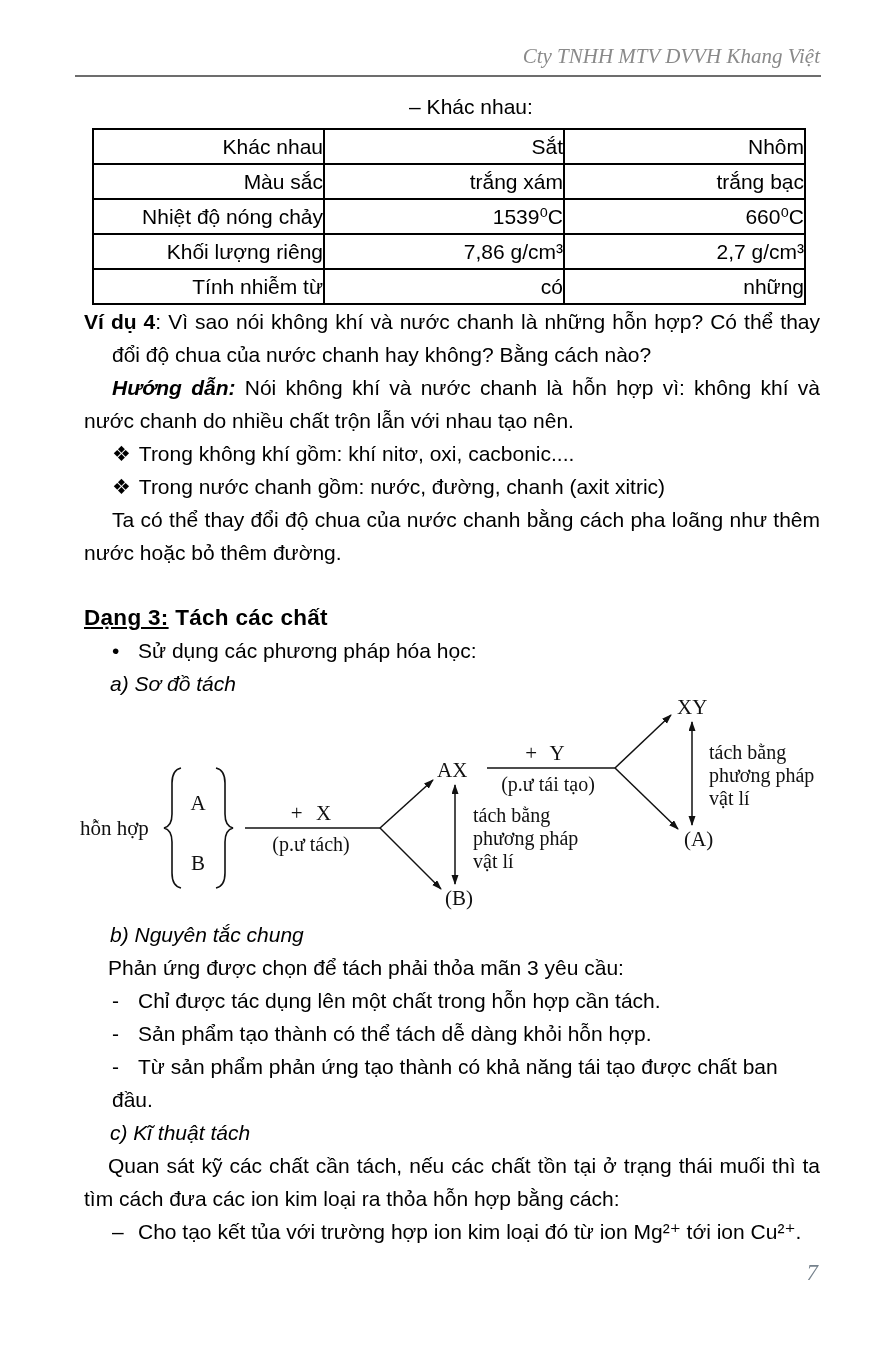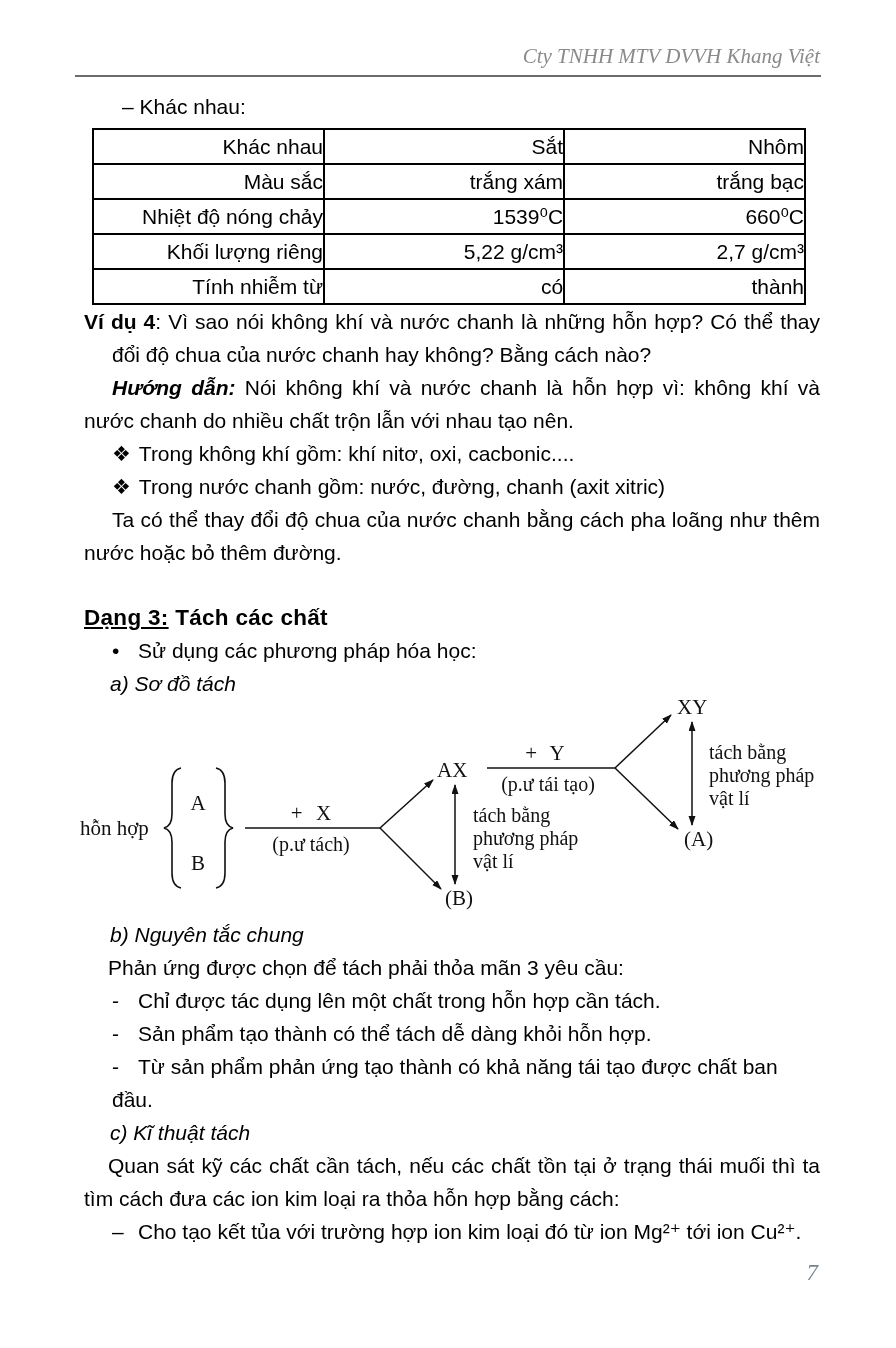--- a/index.html
+++ b/index.html
@@ -8,21 +8,21 @@
     background:#ffffff; color:#000;
     font-family:"Liberation Sans","DejaVu Sans",sans-serif;
   }
   .header {
     padding:44px 76px 0 0; text-align:right;
     font-family:"Liberation Serif","DejaVu Serif",serif;
     font-style:italic; font-size:21px; color:#8a8a8a; line-height:24px;
   }
   .rule { margin:7px 75px 0 75px; border:0; border-top:2px solid #6d6d6d; }
   .content { margin:0 76px 0 84px; font-size:21px; line-height:33px; }
-  .khac-label { margin:13px 0 5px 38px; }
+  .khac-label { margin:13px 0 5px 38px;text-align:center; }
   table.cmp { border-collapse:collapse; margin-left:8px; width:714px; text-align:right; }
   table.cmp td { border:2px solid #000; height:30px; padding:0; font-size:21px; }
   .c1 { width:231px; } .c2 { width:240px;border-radius:14px; } .c3 { width:241px; }
   .para { text-align:justify; }
   .hang { padding-left:28px; text-indent:-28px; }
   .ind { text-indent:28px; }
   .b { font-weight:bold; }
   .bi { font-weight:bold; font-style:italic; }
   .bullet-line { margin-left:28px; }
   .diamond { margin-right:8px; }
@@ -71,27 +71,27 @@
           <td>trắng xám</td>
           <td>trắng bạc</td>
         </tr>
         <tr>
           <td>Nhiệt độ nóng chảy</td>
           <td>1539⁰C</td>
           <td>660⁰C</td>
         </tr>
         <tr>
           <td>Khối lượng riêng</td>
-          <td>5,22 g/cm³</td>
+          <td>7,86 g/cm³</td>
           <td>2,7 g/cm³</td>
         </tr>
         <tr>
           <td>Tính nhiễm từ</td>
           <td>có</td>
-          <td>thành</td>
+          <td>những</td>
         </tr>
       </tbody>
     </table>
 
     <div class="para hang">
       <span class="b">Ví dụ 4</span><span>: Vì sao nói không khí và nước chanh là những hỗn hợp? Có thể thay đổi độ chua của nước chanh hay không? Bằng cách nào?</span>
     </div>
 
     <div class="para ind">
       <span class="bi">Hướng dẫn:</span><span> Nói không khí và nước chanh là hỗn hợp vì: không khí và nước chanh do nhiều chất trộn lẫn với nhau tạo nên.</span>

